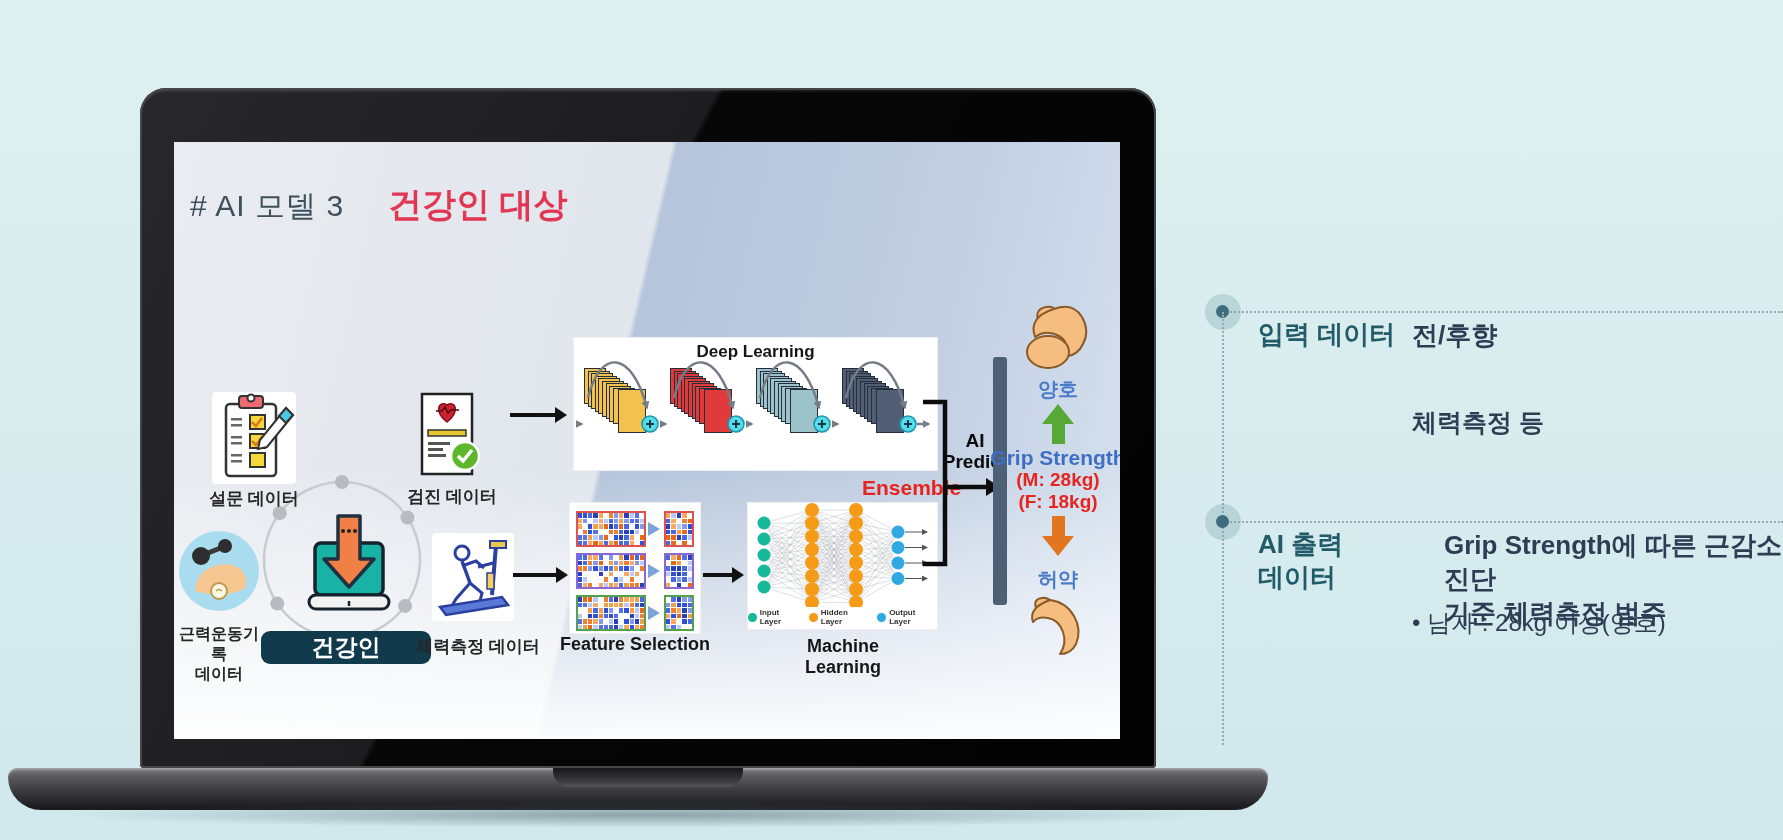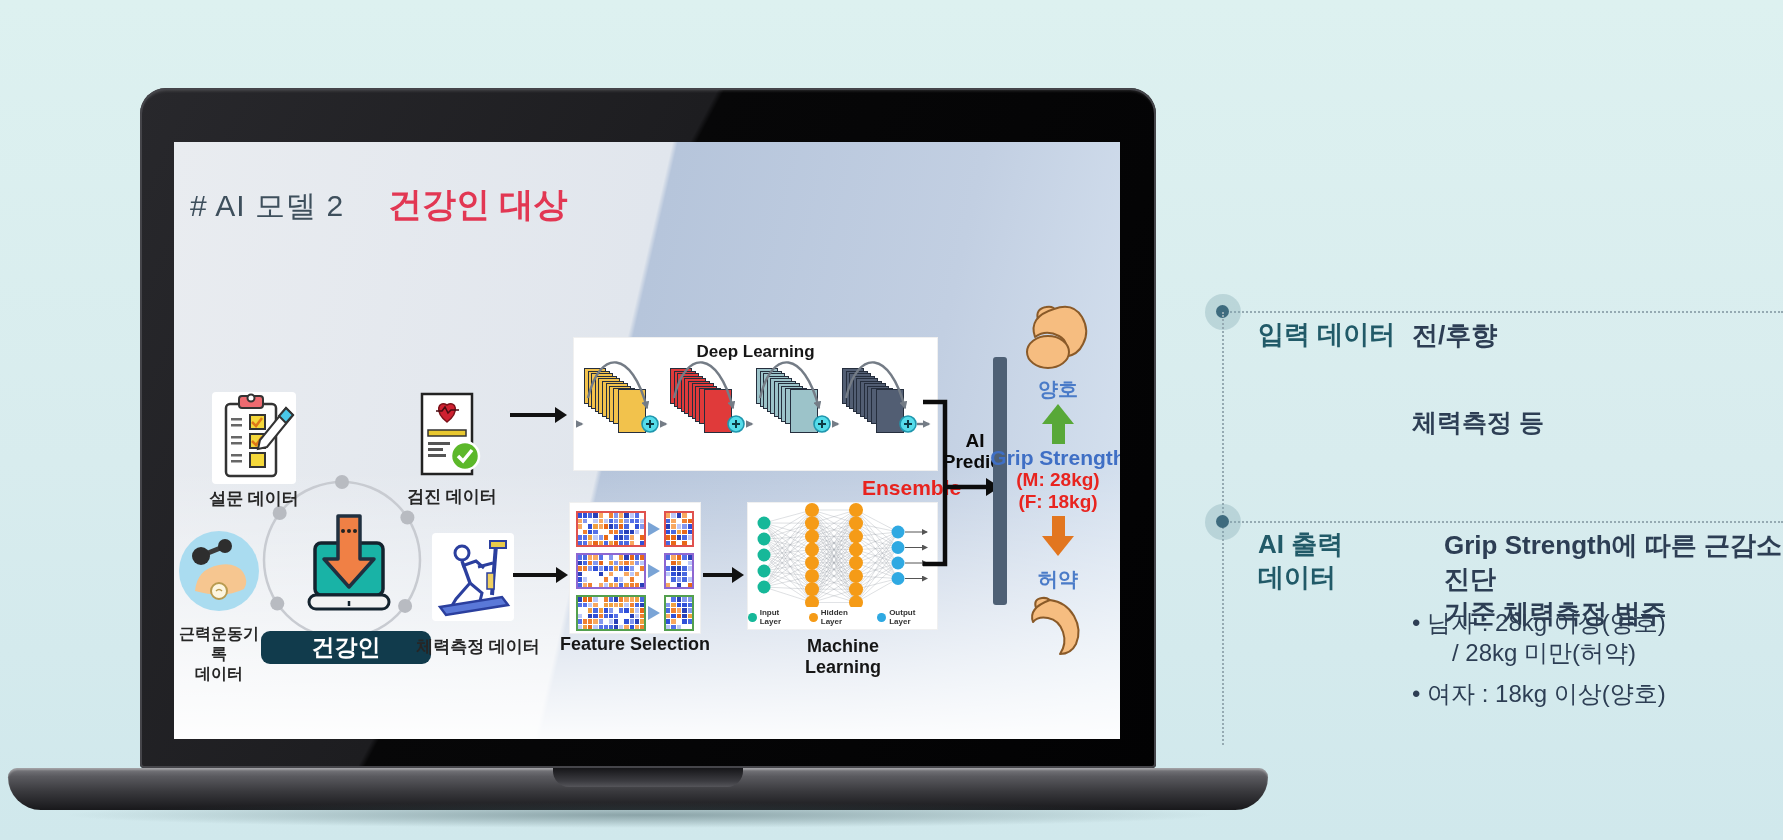--- a/index.html
+++ b/index.html
@@ -78,21 +78,21 @@
 </style>
 </head>
 <body>
 
 <div class="canvas">
 
 
   <div class="abs laptop-frame">
     <div class="abs screen">
 
-      <div class="abs model-tag"># AI 모델 2</div>
+      <div class="abs model-tag"># AI 모델 3</div>
       <div class="abs subject">건강인 대상</div>
 
       <svg class="abs" style="left:86px;top:332px" width="164" height="170" viewBox="0 0 164 170">
         <circle cx="82" cy="86" r="78" fill="none" stroke="#c8cbd1" stroke-width="2.5"></circle>
         <circle cx="82" cy="8" r="7" fill="#b8bbc1"></circle>
           <circle cx="19.7" cy="39" r="7" fill="#b8bbc1"></circle>
         <circle cx="147.4" cy="43.5" r="7" fill="#b8bbc1"></circle>
           <circle cx="17.3" cy="129.6" r="7" fill="#b8bbc1"></circle>
         <circle cx="145.1" cy="131.9" r="7" fill="#b8bbc1"></circle>
       </svg>
@@ -871,19 +871,17 @@
   <div class="abs panel-heading" style="left:1258px;top:528px">
     <div>AI 출력</div>
     <div>데이터</div>
   </div>
   <div class="abs panel-strong" style="left:1444px;top:528px">
     <div>Grip Strength에 따른 근감소 진단</div>
     <div>기준 체력측정 범주</div>
   </div>
   <div class="abs panel-bullet" style="left:1412px;top:608px">
     <div class="mark">남자 : 28kg 이상(양호)</div>
-    <div class="panel-sub">/ 28kg 미만(허약)</div>
   </div>
   <div class="abs panel-bullet" style="left:1412px;top:679px">
-    <div class="mark">여자 : 18kg 이상(양호)</div>
   </div>
 
 </div>
 
 </body></html>

